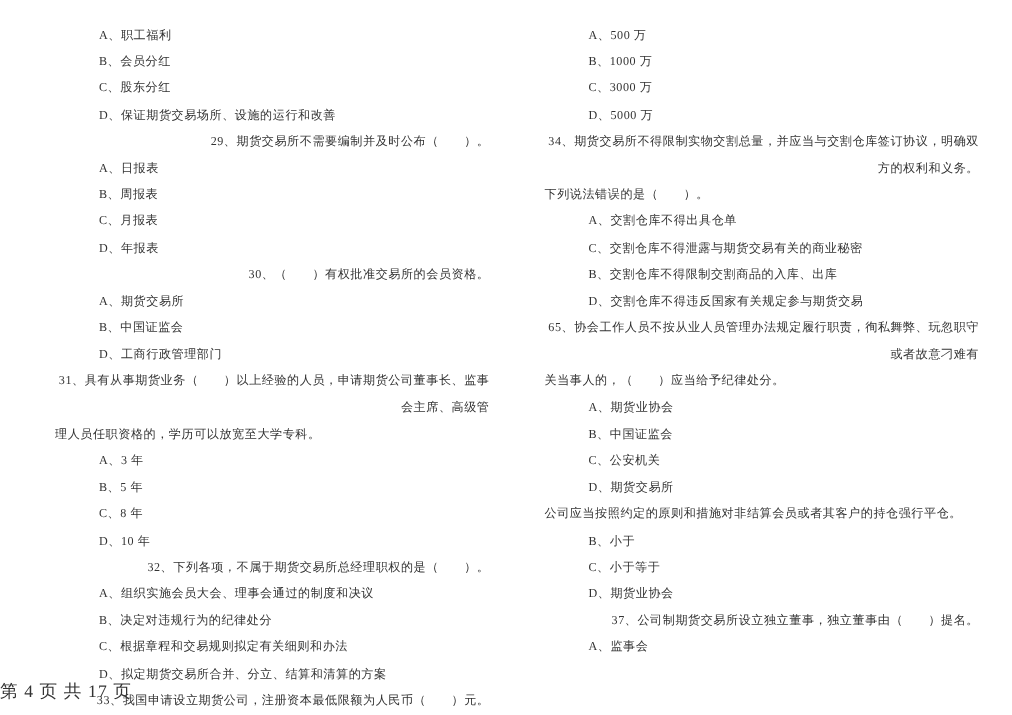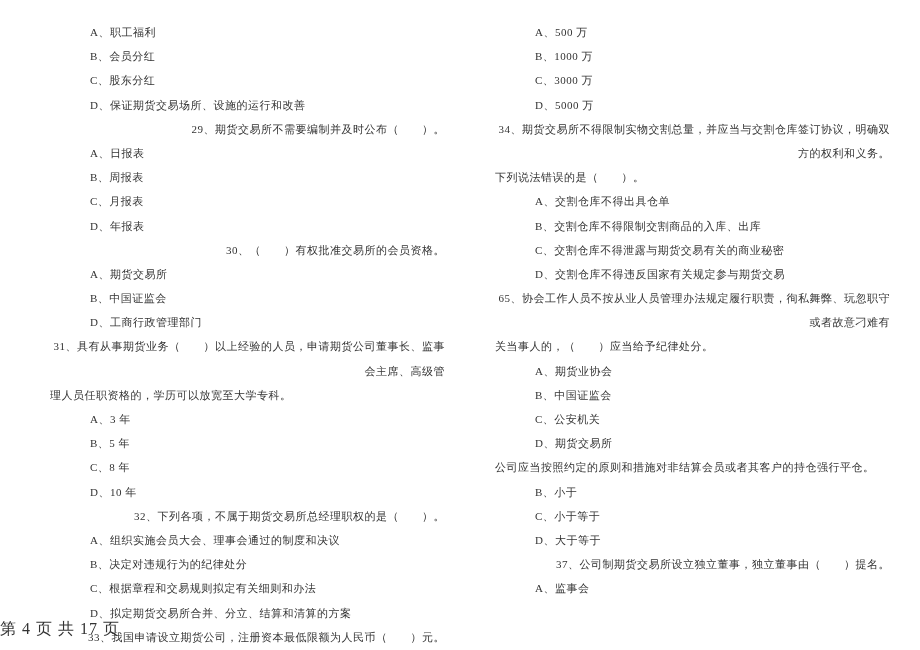--- a/index.html
+++ b/index.html
@@ -85,35 +85,35 @@
 
   <div class="column">
     <div class="option">A、500 万</div>
     <div class="option">B、1000 万</div>
     <div class="option">C、3000 万</div>
     <div class="option">D、5000 万</div>
 
     <div class="question">34、期货交易所不得限制实物交割总量，并应当与交割仓库签订协议，明确双方的权利和义务。</div>
     <div class="question-cont">下列说法错误的是（　　）。</div>
     <div class="option">A、交割仓库不得出具仓单</div>
+    <div class="option">C、交割仓库不得泄露与期货交易有关的商业秘密</div>
     <div class="option">B、交割仓库不得限制交割商品的入库、出库</div>
-    <div class="option">C、交割仓库不得泄露与期货交易有关的商业秘密</div>
     <div class="option">D、交割仓库不得违反国家有关规定参与期货交易</div>
 
     <div class="question">65、协会工作人员不按从业人员管理办法规定履行职责，徇私舞弊、玩忽职守或者故意刁难有</div>
     <div class="question-cont">关当事人的，（　　）应当给予纪律处分。</div>
     <div class="option">A、期货业协会</div>
     <div class="option">B、中国证监会</div>
     <div class="option">C、公安机关</div>
     <div class="option">D、期货交易所</div>
 
     <div class="question-cont">公司应当按照约定的原则和措施对非结算会员或者其客户的持仓强行平仓。</div>
     <div class="option">B、小于</div>
     <div class="option">C、小于等于</div>
-    <div class="option">D、大于等于</div>
+    <div class="option">D、期货业协会</div>
 
     <div class="question">37、公司制期货交易所设立独立董事，独立董事由（　　）提名。</div>
     <div class="option">A、监事会</div>
 
   </div>
 </div>
 
 <div class="footer">第 4 页 共 17 页</div>
 
 </body></html>

